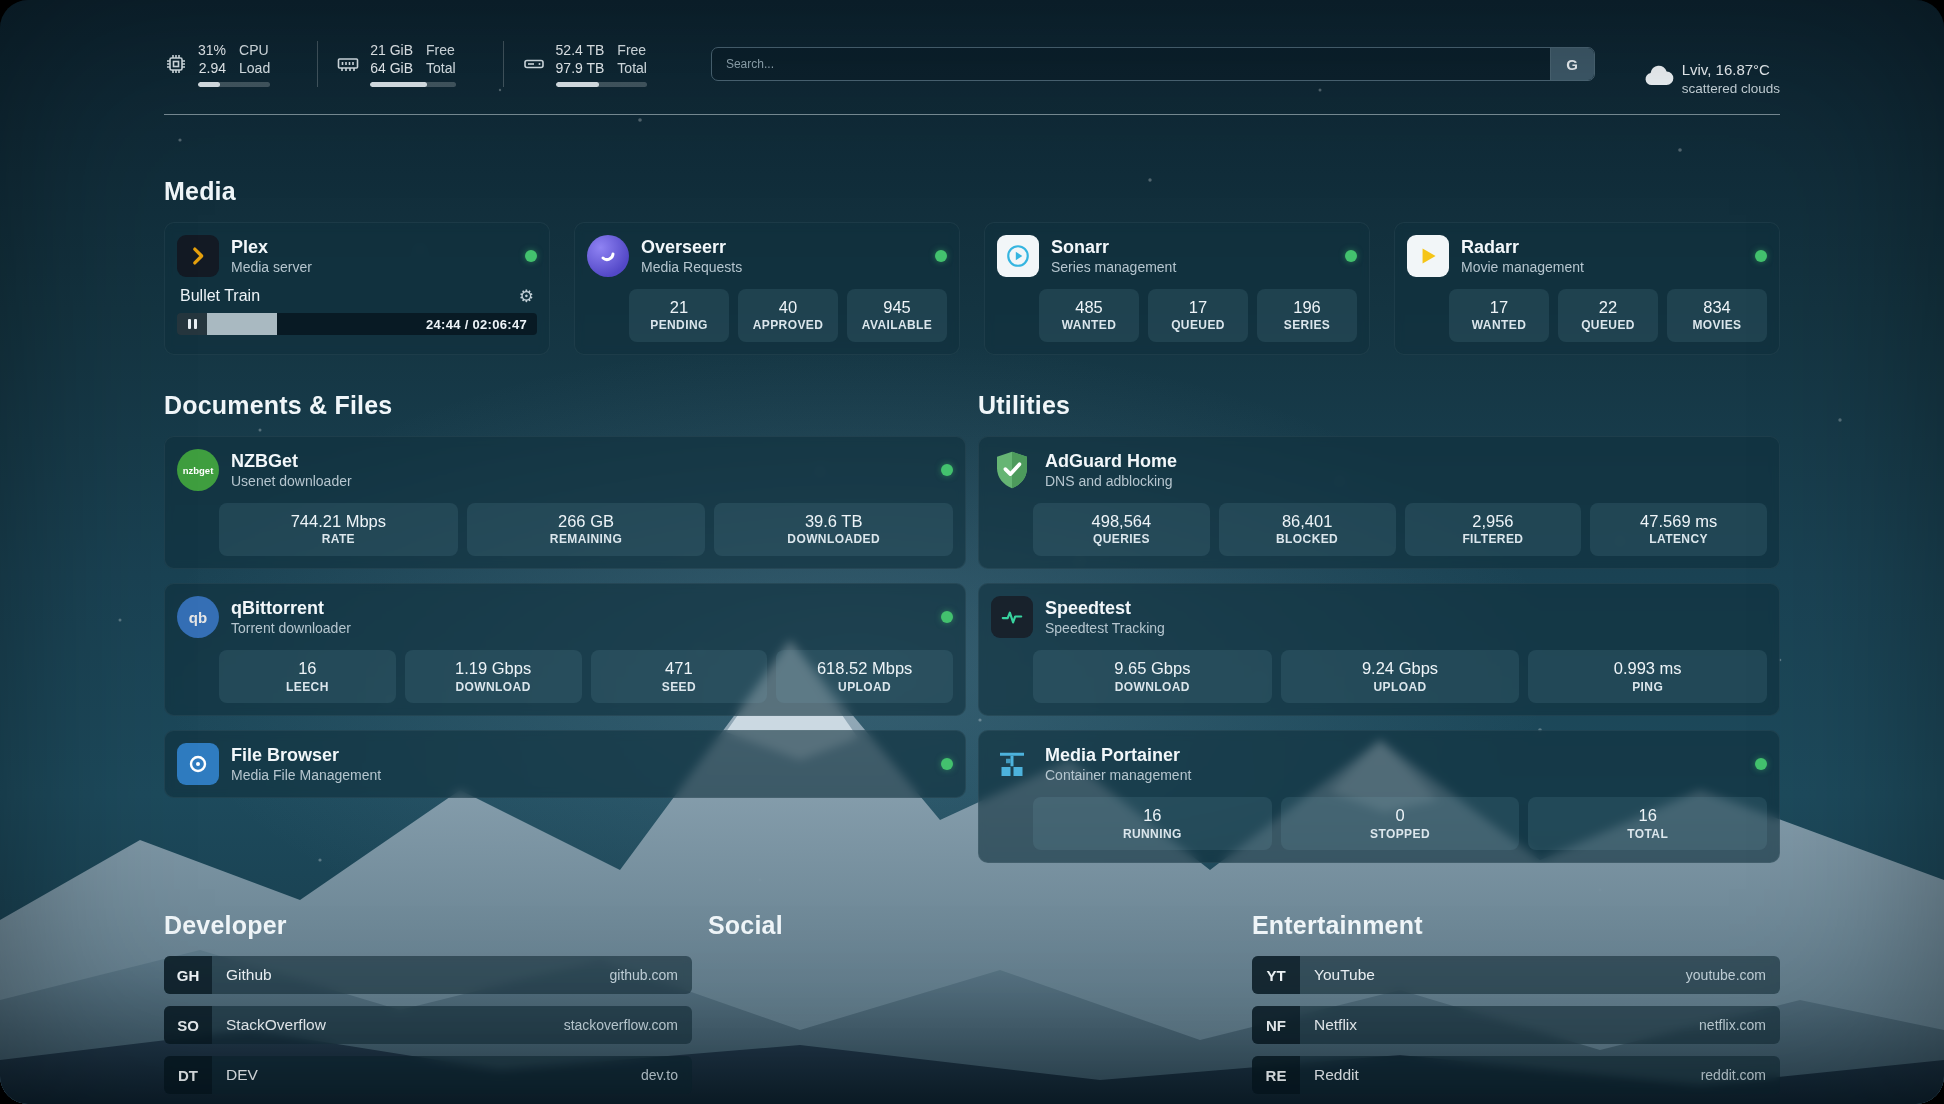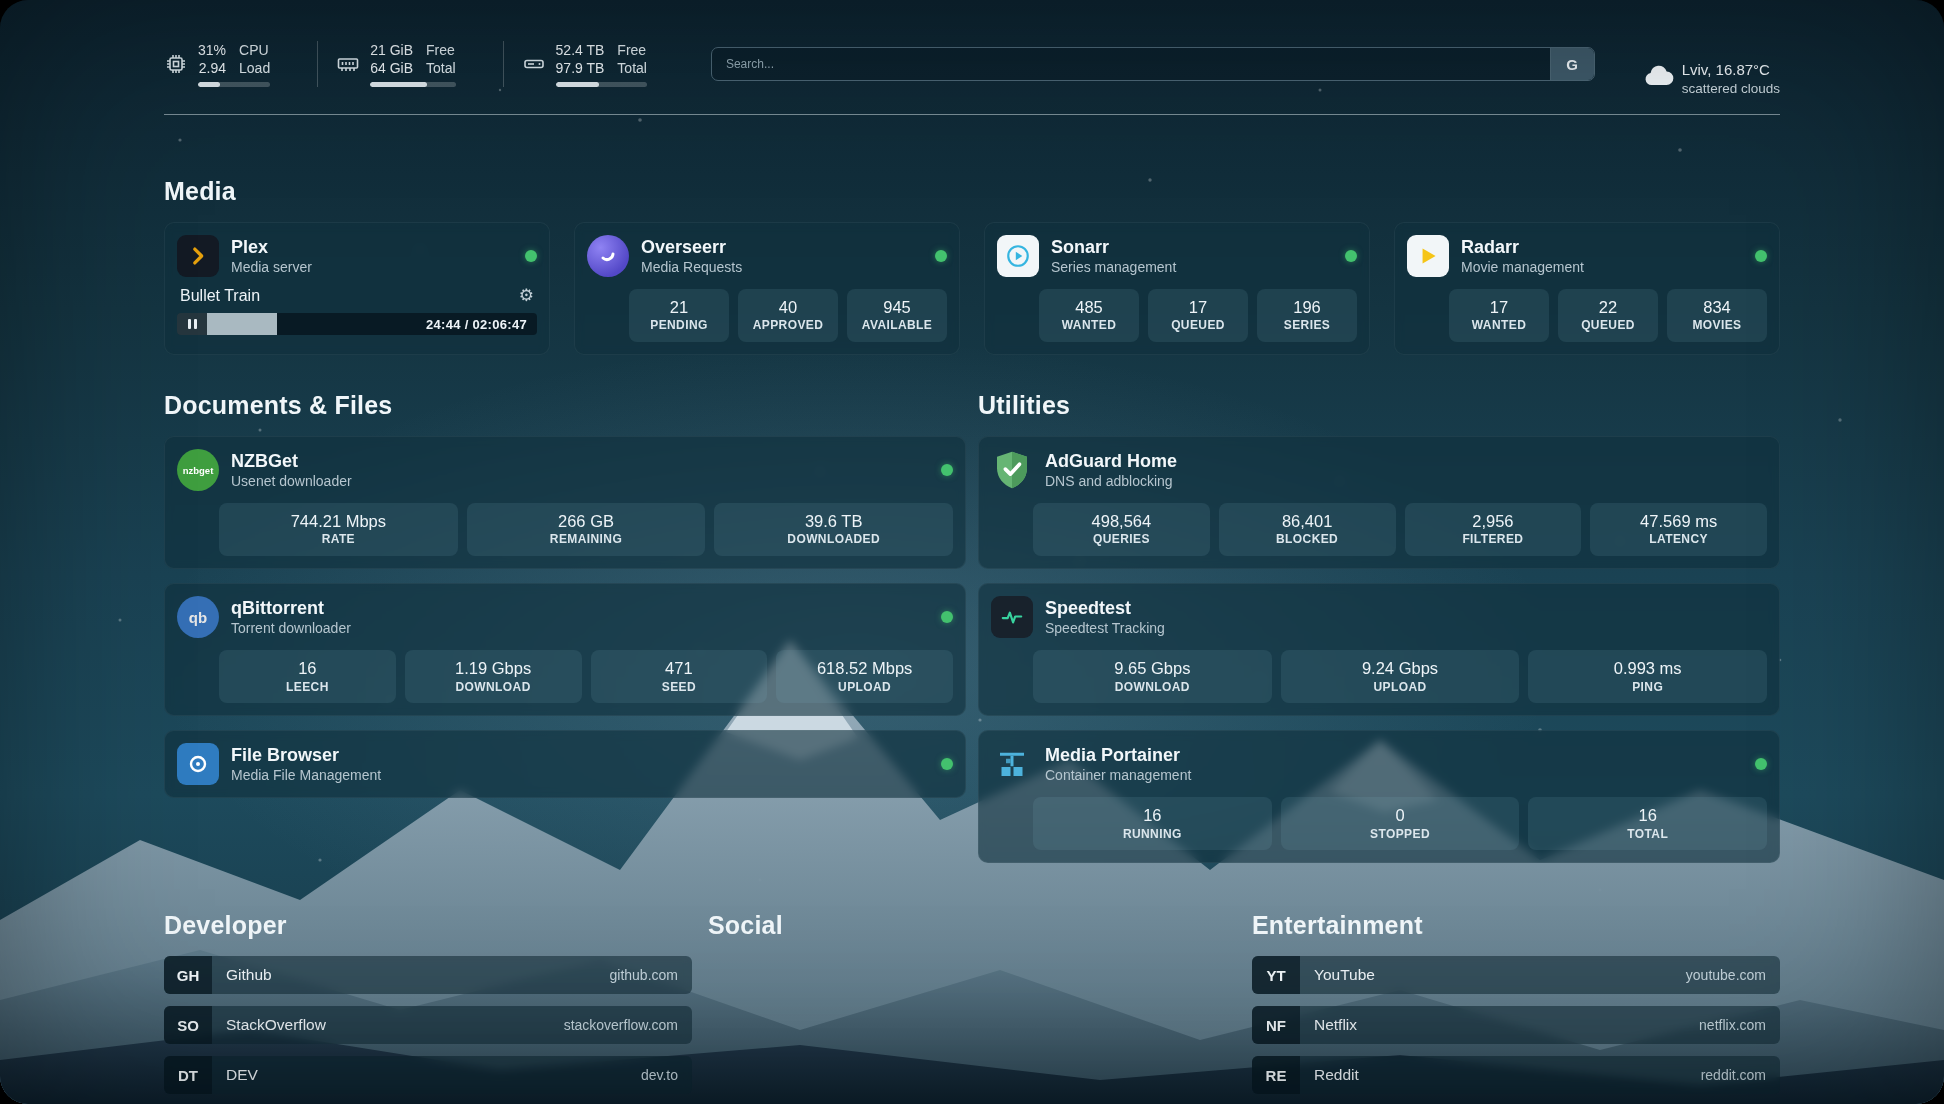--- a/index.html
+++ b/index.html
@@ -65,21 +65,21 @@
   .app-sub { font-size:14px; color:#b6c6cf; white-space:nowrap; }
   .status-dot { width:12px; height:12px; border-radius:50%; background: var(--status-online, #43c16e); margin-left:auto; flex:none; box-shadow: 0 0 6px rgba(67,193,110,.5); }
 
   .stats { display:flex; gap:9px; margin-top:12px;padding-left:42px; }
   .stat { flex:1; background: rgba(130,175,197,0.13); border-radius:8px; padding:8px 4px; text-align:center; line-height:1.3; }
   .stat-value { font-size:16.5px; color:#eef4f8; white-space:nowrap; }
   .stat-label { font-size:12px; font-weight:700; letter-spacing:.4px; color:#dbe6ec; }
 
   
   .player { margin-top:8px; }
-  .player-title-row { display:flex; align-items:flex-start; justify-content:space-between; padding:2px 3px 8px; font-size:16px; color:#eef4f8; }
+  .player-title-row { display:flex; align-items:flex-end; justify-content:space-between; padding:2px 3px 8px; font-size:16px; color:#eef4f8; }
   .gear { color:#c3d0d7; font-size:17px; line-height:1; cursor:pointer; }
   .progress { position:relative; height:22px; background: rgba(6,18,26,0.72); border-radius:4px; display:flex; align-items:center; overflow:hidden; }
   .pause-btn { position:relative; z-index:2; width:30px; height:100%; flex:none; display:flex; gap:3px; align-items:center; justify-content:center; background: rgba(255,255,255,0.12); cursor:pointer; }
   .pause-bar { width:3px; height:10px; background:#e9f0f4; border-radius:1px; }
   .progress-fill { position:absolute; left:30px; top:0; bottom:0; background: rgba(199,213,221,0.85); }
   .progress-time { position:absolute; right:10px; z-index:2; font-size:13px; font-weight:600; letter-spacing:.3px; color:#eef4f8; }
 
   
   .icon-plex { background:#131a24; border-radius:9px; }
   .icon-overseerr { background: radial-gradient(circle at 32% 30%, #8f83f3, var(--accent-overseerr, #5348c7) 72%); }

